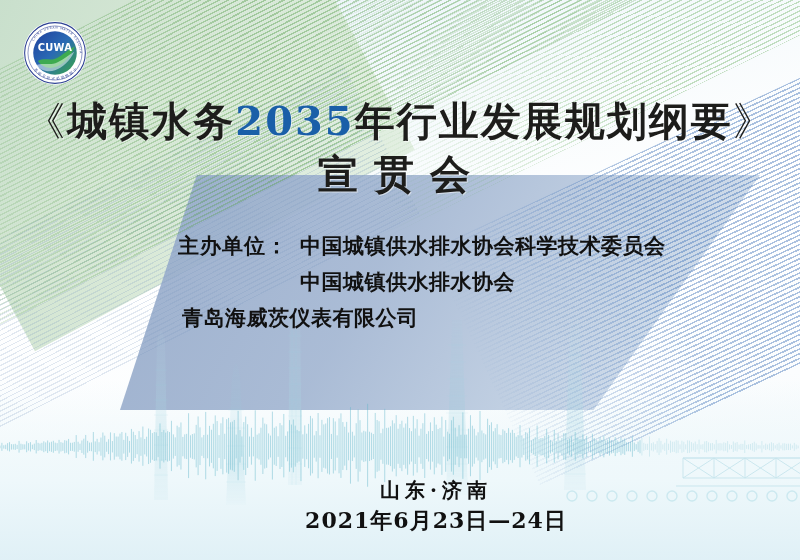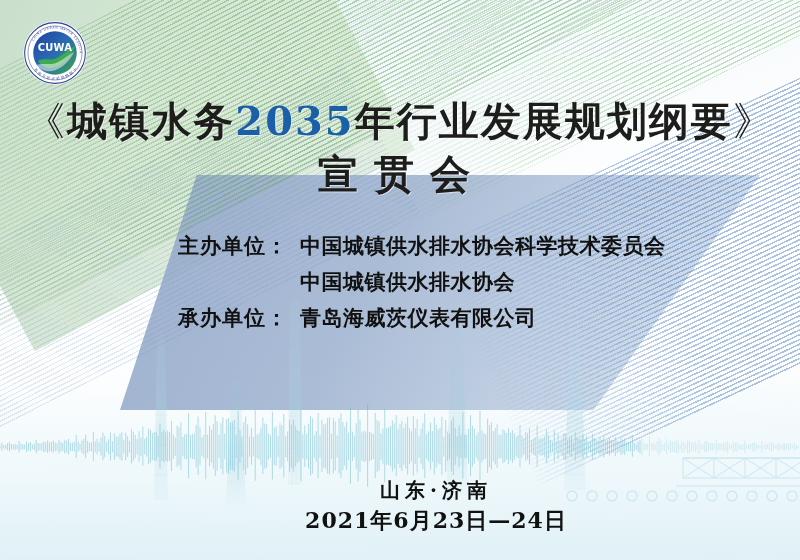--- a/index.html
+++ b/index.html
@@ -745,21 +745,20 @@
   <div class="org-block">
     <div class="org-row">
       <span class="org-label">主办单位：</span>
       <span class="org-value">中国城镇供水排水协会科学技术委员会</span>
     </div>
     <div class="org-row">
       <span class="org-label"></span>
       <span class="org-value">中国城镇供水排水协会</span>
     </div>
     <div class="org-row">
-      <span class="org-label">承办单位：</span>
       <span class="org-value">青岛海威茨仪表有限公司</span>
     </div>
   </div>
 
   <div class="footer">
     <div class="place">山东·济南</div>
     <div class="date">2021年6月23日—24日</div>
   </div>
 
 </div>

